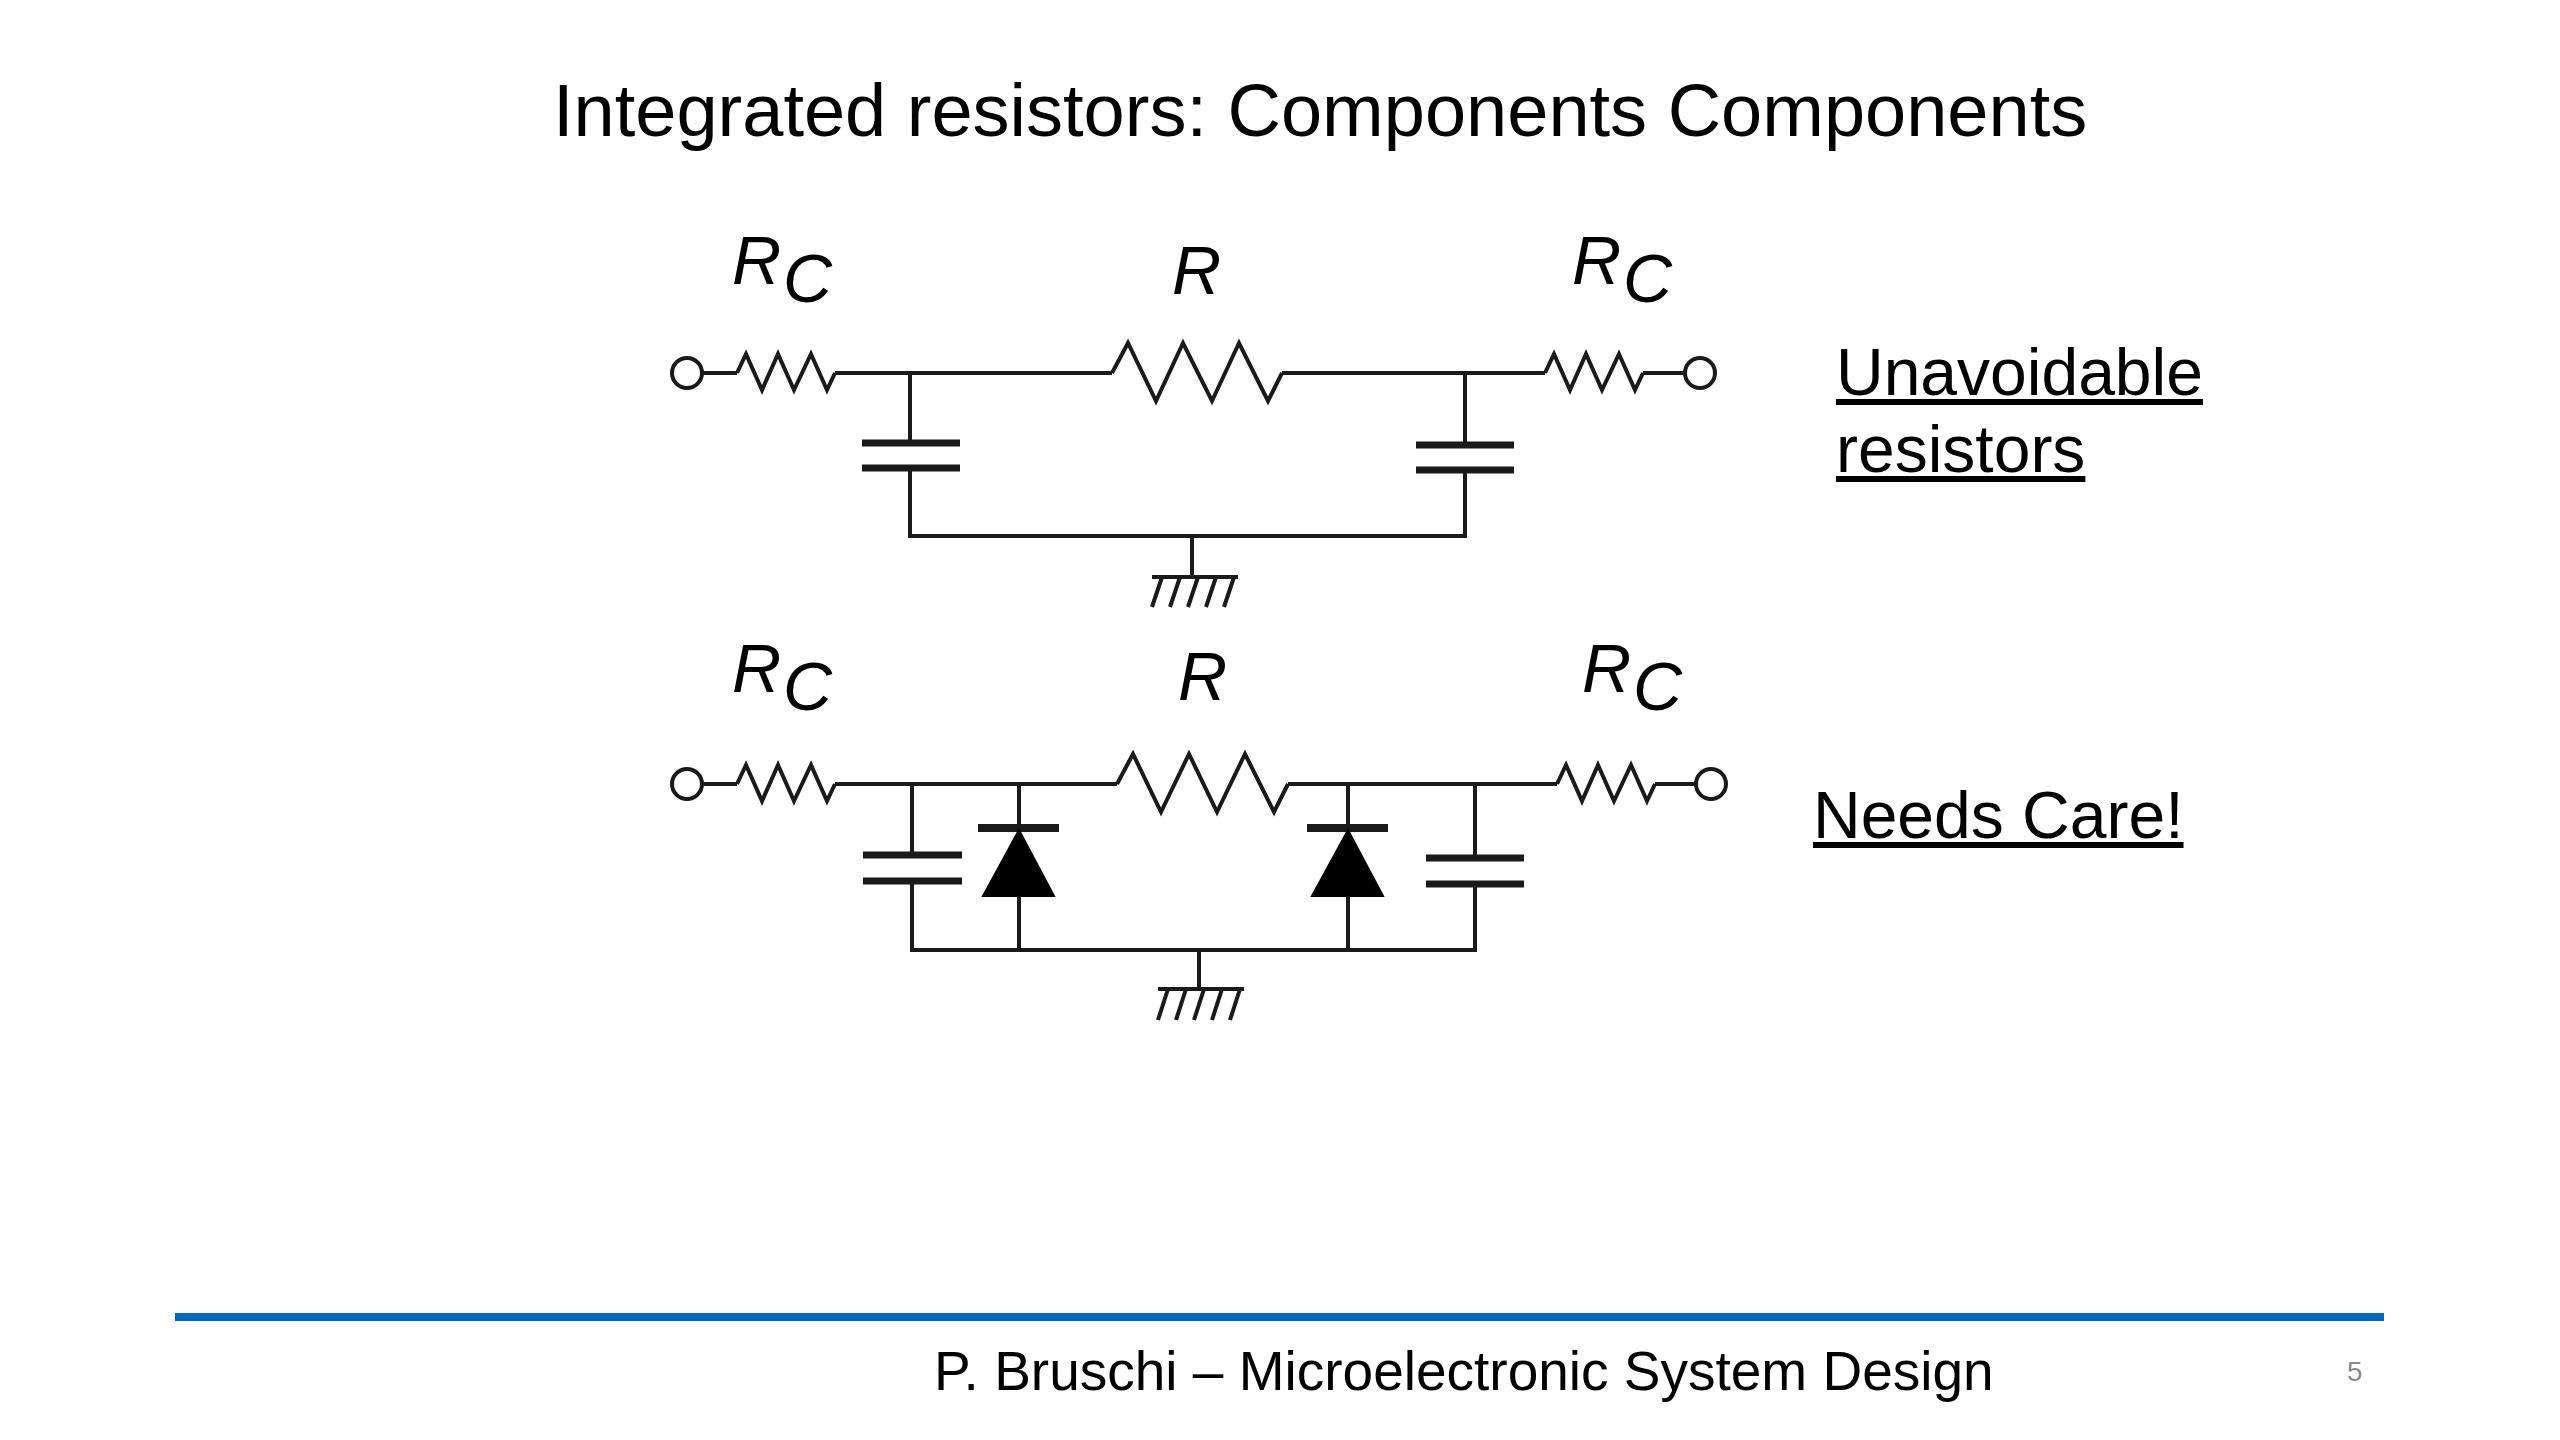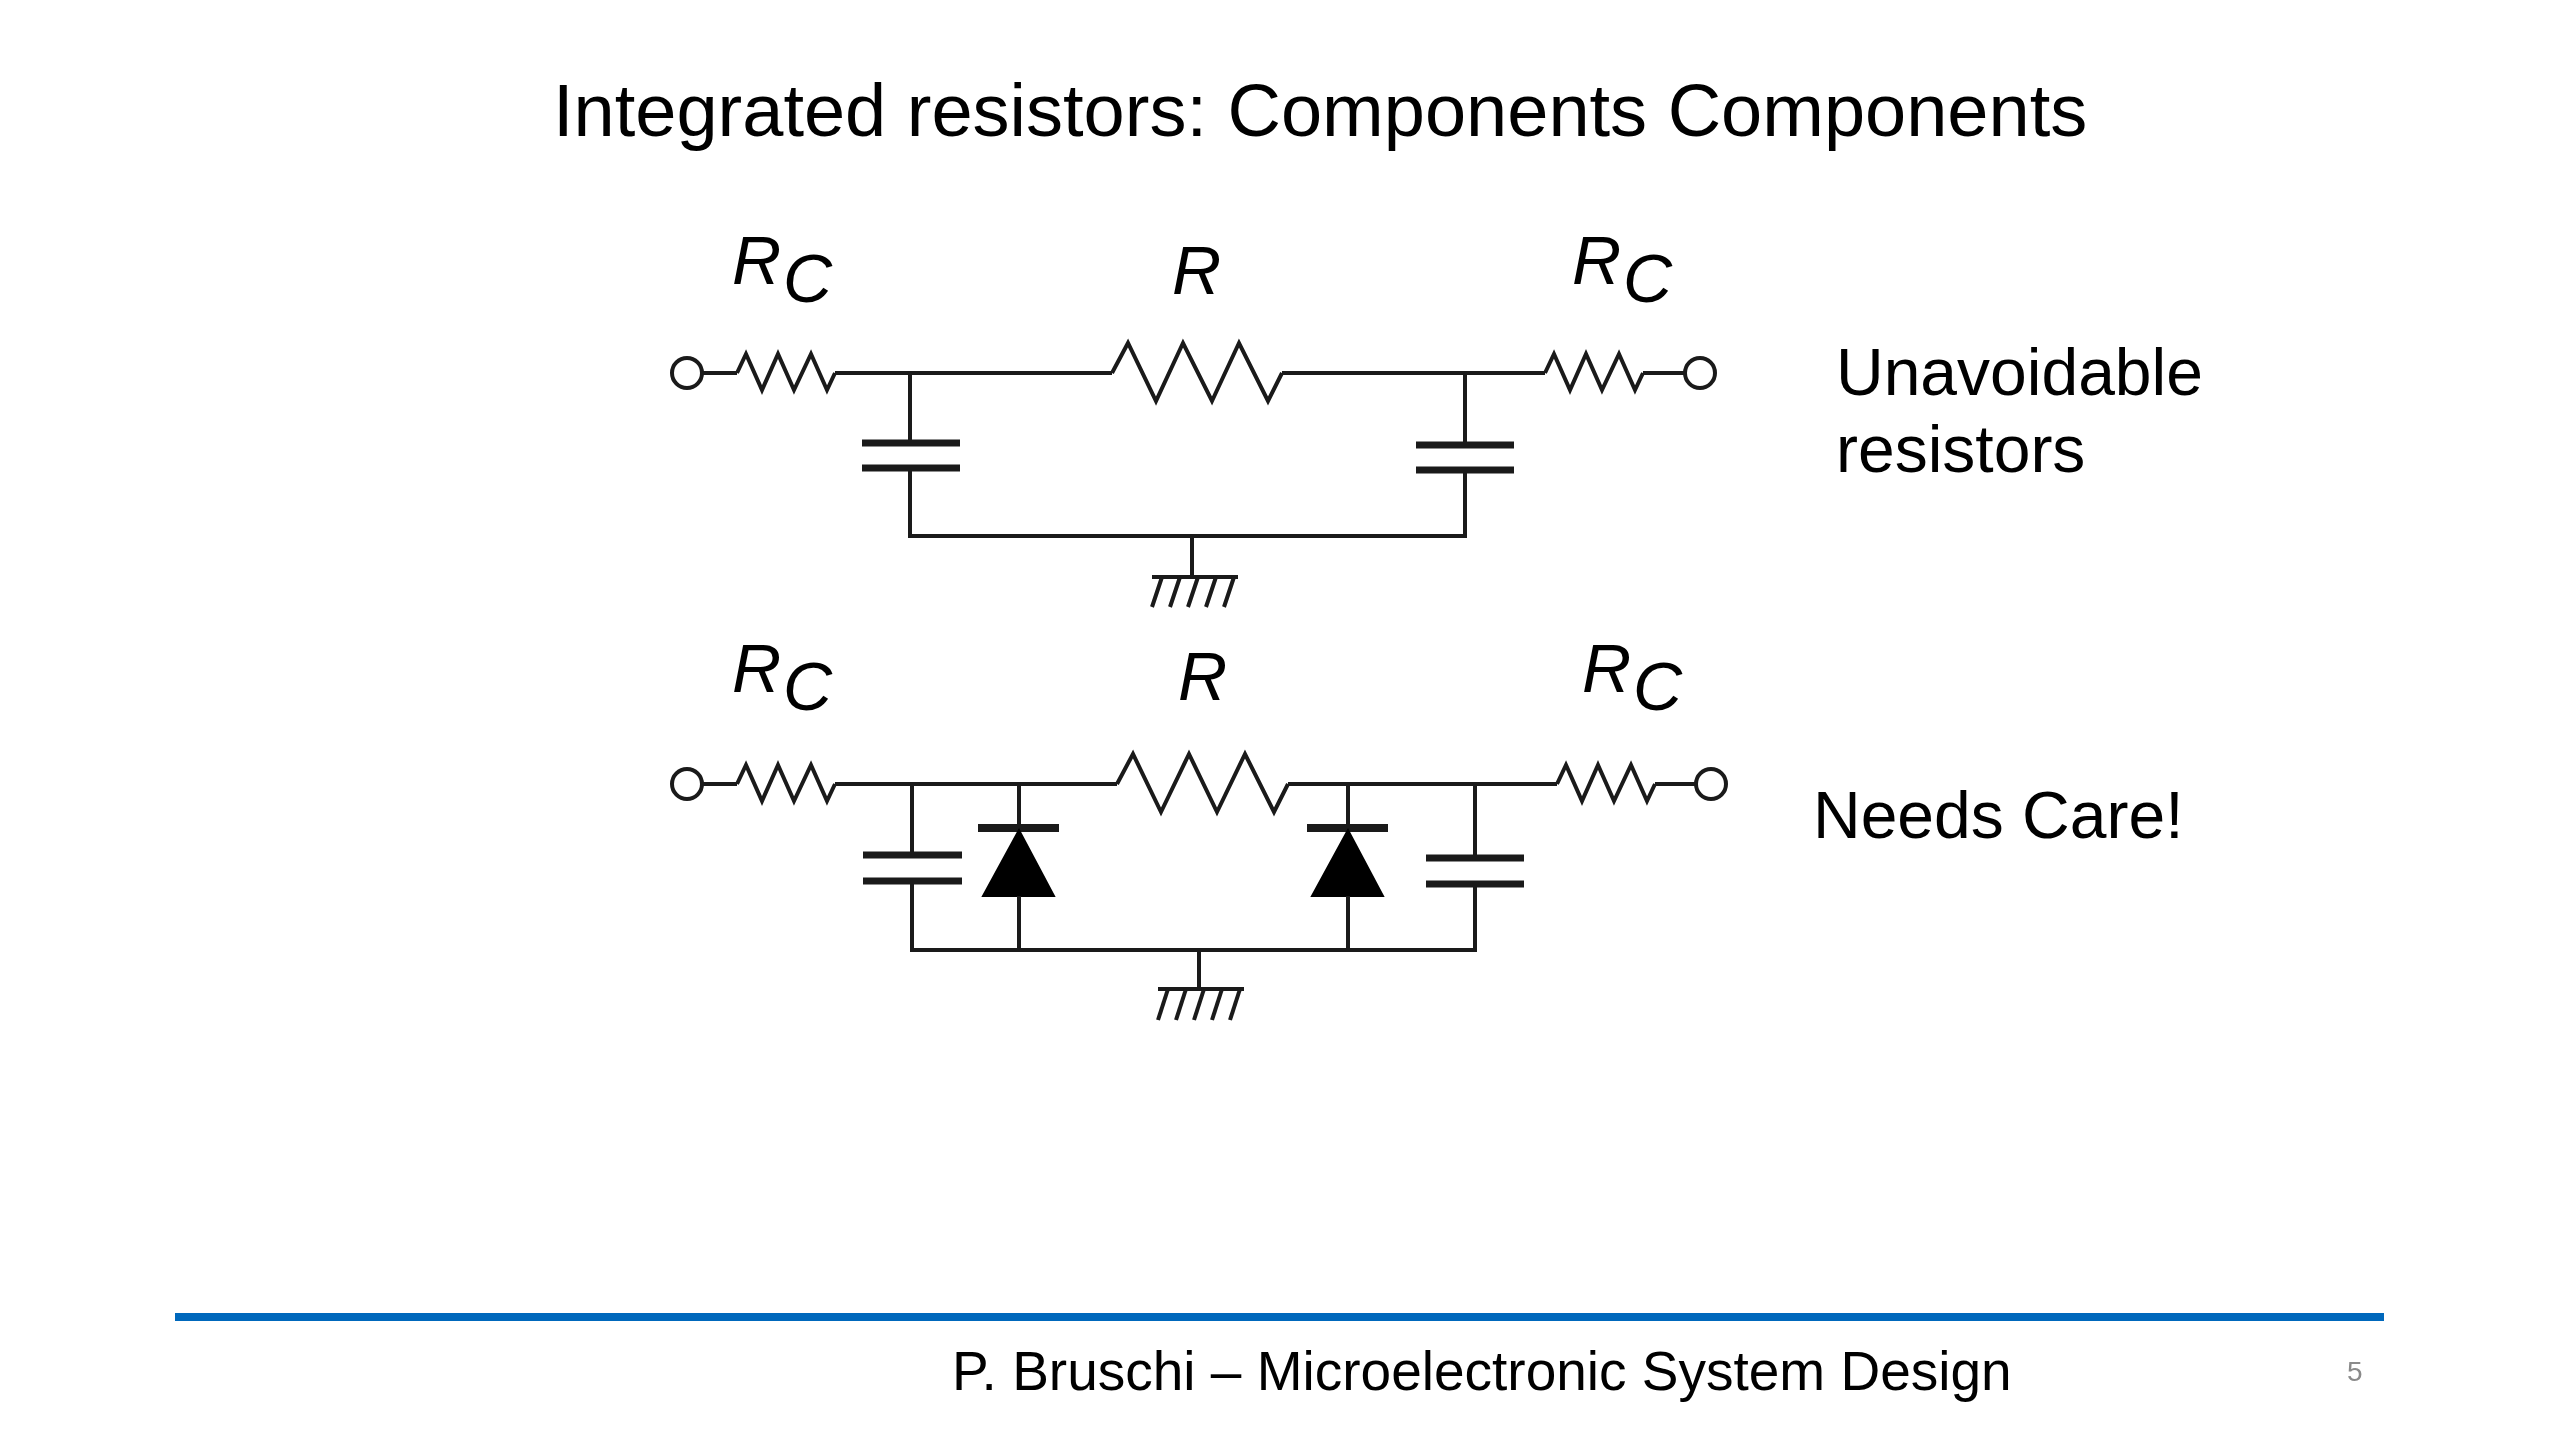--- a/index.html
+++ b/index.html
@@ -1,26 +1,26 @@
 <!DOCTYPE html>
 <html><head>
 <meta charset="utf-8">
 <style>
   html, body { margin: 0; padding: 0; background: #ffffff; }
   body { width: 2560px; height: 1440px; position: relative; overflow: hidden;
          font-family: "Liberation Sans", sans-serif; color: #000; }
   .abs { position: absolute; white-space: nowrap; }
   #slide-title { left: 553px; top: 66px; font-size: 74px; line-height: 90px; }
-  .side-note { font-size: 66px; line-height: 77px; }
+  .side-note { font-size: 66px; line-height: 77px; text-decoration: underline; }
   #note-1 { left: 1836px; top: 334px; }
   #note-2 { left: 1813px; top: 777px; }
   #circuit { position: absolute; left: 0; top: 0; }
   #circuit text.lbl { font-family: "Liberation Sans", sans-serif; font-style: italic; font-size: 68px; fill: #000; }
   #footer-rule { left: 175px; top: 1313px; width: 2209px; height: 8px; background: #0068bc; }
-  #footer-text { left: 934px; top: 1338px; font-size: 55px; line-height: 66px; margin-left: 18px; }
+  #footer-text { left: 934px; top: 1338px; font-size: 55px; line-height: 66px; }
   #page-number { left: 2347px; top: 1356px; font-size: 28px; line-height: 32px; color: #8a8a8a; }
 </style>
 </head>
 <body>
 
 <div id="slide-title" class="abs">Integrated resistors: Components Components</div>
 
 <div id="note-1" class="abs side-note">
   <div>Unavoidable</div>
   <div>resistors</div>

